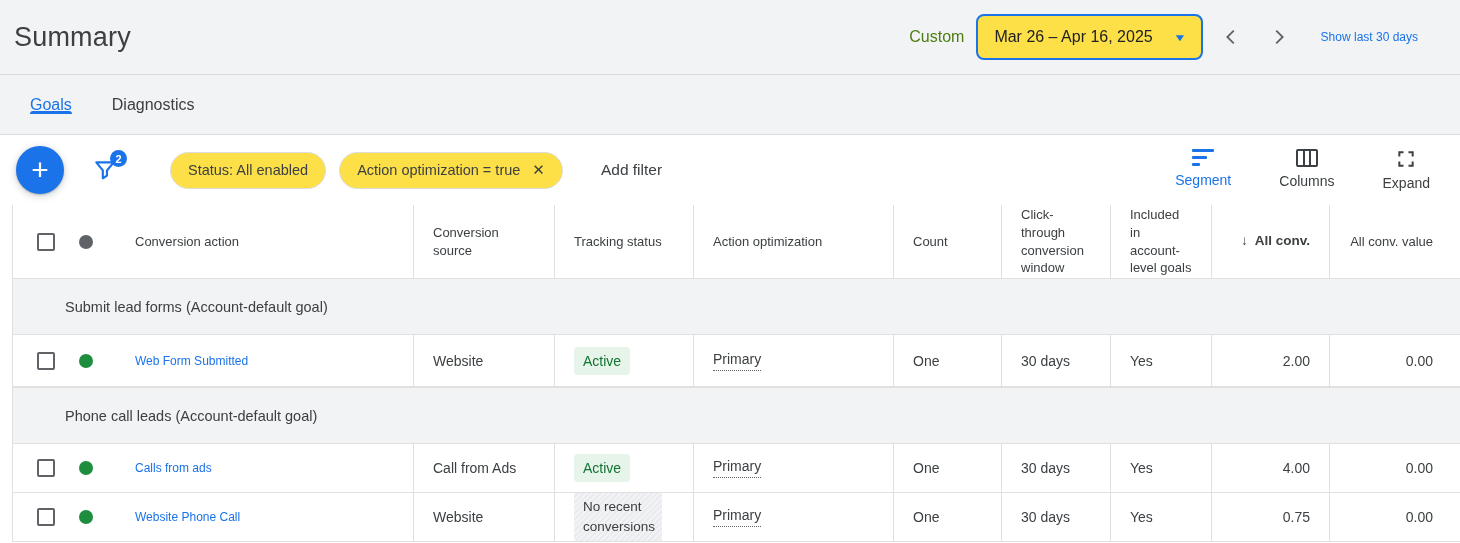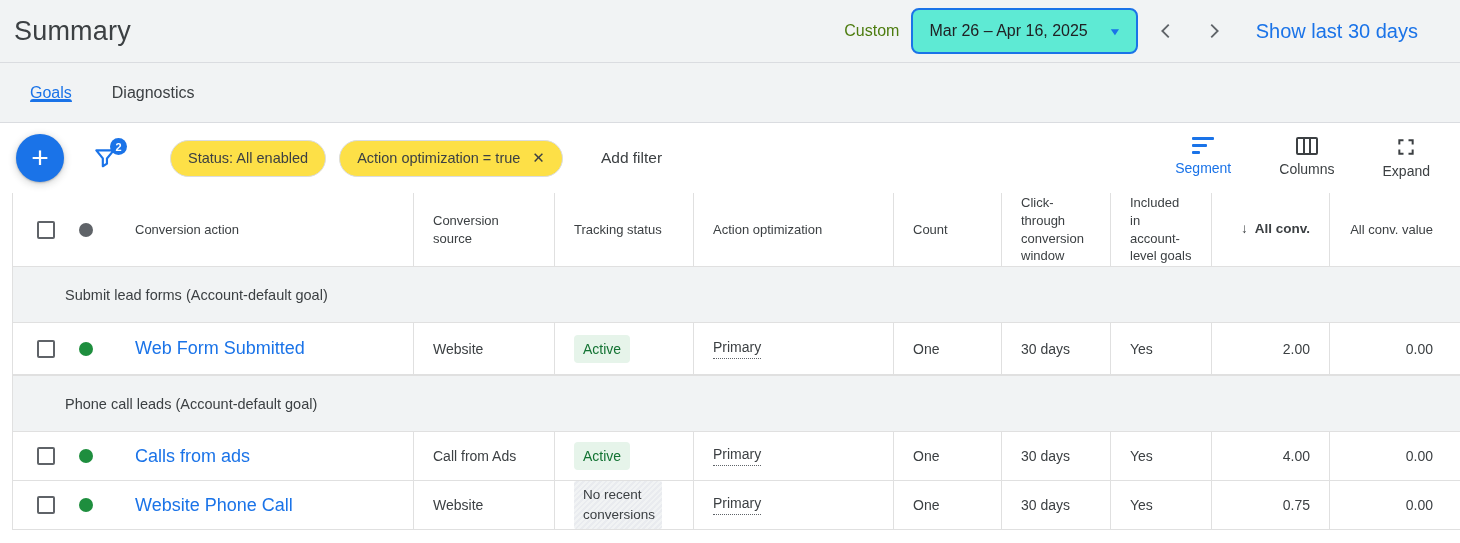--- a/index.html
+++ b/index.html
@@ -3,34 +3,34 @@
 <meta charset="utf-8">
 <style>
   * { margin:0; padding:0; box-sizing:border-box; }
   html,body { background:#fff; }
   .page {
     position:relative; width:1460px; height:543px; overflow:hidden;
     background:#fff; font-family:"Liberation Sans", sans-serif; color:#3c4043;
   }
   
   .topbar {
-    height:63px; background:#f1f3f4; border-bottom:1px solid #dadce0;
+    height:75px; background:#f1f3f4; border-bottom:1px solid #dadce0;
     display:flex; align-items:center; padding:0 42px 0 14px;
   }
   .page-title { font-size:27px; font-weight:400; color:#3c4043; letter-spacing:.2px; }
   .topbar-right { margin-left:auto; display:flex; align-items:center; }
   .date-mode { font-size:16px; color:#4d7c0f; margin-right:12px; }
   .date-box {
     display:flex; align-items:center; gap:22px; border:2px solid #1a73e8; border-radius:8px;
-    background:#5eead4; padding:12px 16px; cursor:pointer;
+    background:#fde047; padding:12px 16px; cursor:pointer;
   }
   .date-box .range { font-size:16px; color:#202124; }
   .date-box .caret { font-size:10px; color:#1a73e8; transform:scaleX(1.4); }
   .chev-btn { width:40px; height:40px; display:flex; align-items:center; justify-content:center; cursor:pointer; margin-left:8px; }
-  .show-last { margin-left:22px; font-size:20px; font-weight:500; color:#1a73e8; cursor:pointer; white-space:nowrap; }
+  .show-last { margin-left:22px; font-size:12px; font-weight:500; color:#1a73e8; cursor:pointer; white-space:nowrap; }
   
   .tabs {
     height:60px; background:#f1f3f4; border-bottom:1px solid #dadce0;
     display:flex; align-items:center; padding-left:30px; gap:40px;
   }
   .tab { position:relative; display:flex; align-items:center; font-size:16px; cursor:pointer; color:#3c4043; }
   .tab.active { color:#1a73e8; font-weight:500; }
   .tab.active::after {
     content:""; position:absolute; left:0; right:0; bottom:0; height:3px;
     background:#1a73e8; border-radius:3px 3px 0 0;
@@ -79,21 +79,21 @@
   .lead-cell { padding-left:24px; }
   .checkbox { width:18px; height:18px; border:2px solid #5f6368; border-radius:2px; background:#fff; cursor:pointer; flex:0 0 auto; }
   .dot { width:14px; height:14px; border-radius:50%; flex:0 0 auto; margin-left:24px; }
   .dot.gray { background:#5f6368; }
   .dot.green { background:#1e8e3e; }
   .lead-label { margin-left:42px; }
   .group-row { height:57px; background:#f1f3f4; border-top:1px solid #e0e0e0; border-bottom:1px solid #e0e0e0;
     display:flex; align-items:center; padding-left:52px; font-size:14.5px; color:#3c4043; }
   .data-row { height:52px; border-bottom:1px solid #e0e0e0; }
   .data-row.short { height:49px; }
-  .row-link { color:#1a73e8; font-size:18px; cursor:pointer; }
+  .row-link { color:#1a73e8; font-size:12px; cursor:pointer; }
   .badge-active { background:#e6f4ea; color:#137333; font-size:14px; padding:6px 9px; border-radius:4px; }
   .badge-norecent {
     background:repeating-linear-gradient(135deg, #f1f3f4 0 2px, #e9ebef 2px 4px);
     color:#3c4043; font-size:13.5px; padding:4px 9px; border-radius:2px; line-height:1.5; width:88px;
   }
   .dotted-u { border-bottom:1px dotted #5f6368; padding-bottom:3px; cursor:pointer; }
   svg { display:block; }
 </style>
 </head>
 <body>

